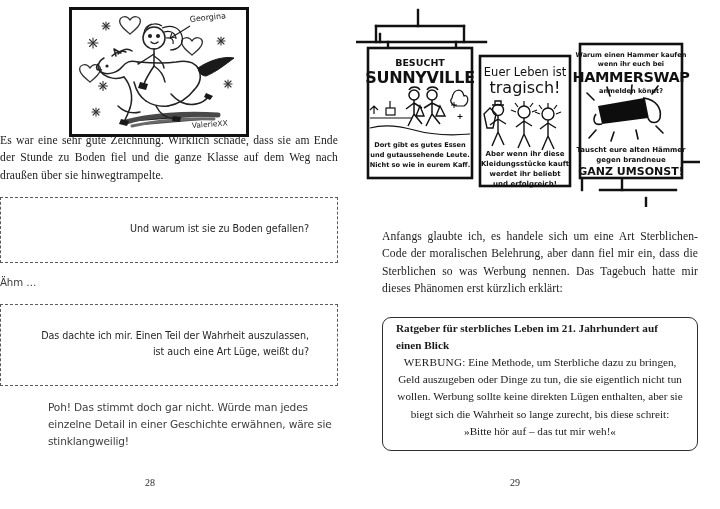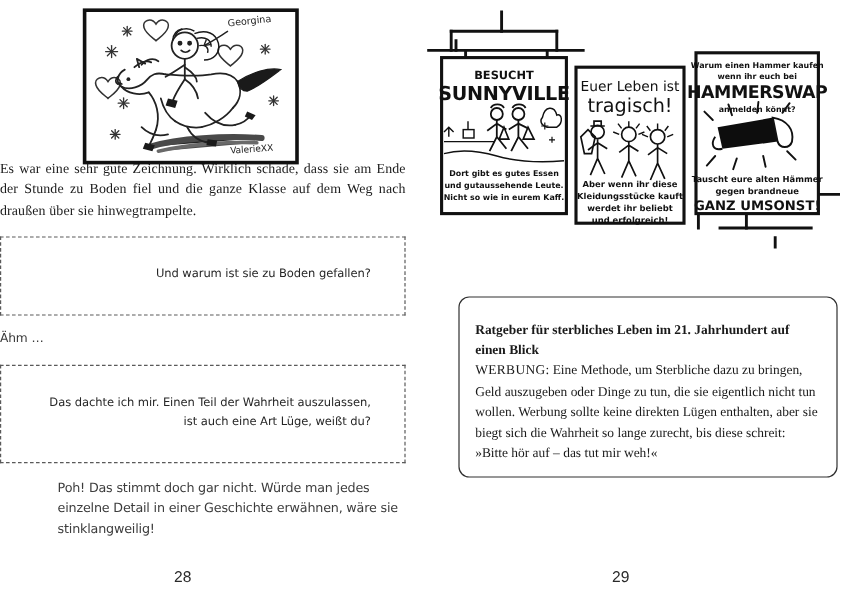--- a/index.html
+++ b/index.html
@@ -66,45 +66,45 @@
     line-height:16.5px;
     color:#262626;
     letter-spacing:-.05px;
     text-align:right;
   }
 
   
   .roundbox{
     border:1.3px solid #303030;
     border-radius:9px;
-    padding:19px 13px 10px 13px;
+    padding:2px 13px 10px 13px;
     box-sizing:border-box;
   }
   .roundbox .bx-title{
     font-family:"Liberation Serif", serif;
     font-weight:bold;
     font-size:11.2px;
     line-height:17.2px;
     margin:0 0 0 0;
   }
   .roundbox .bx-body{
     font-family:"Liberation Serif", serif;
     font-size:11.2px;
     line-height:17.2px;
     margin:0;
-    text-align:left;
+    text-align:center;
   }
   .smallcaps{font-variant:small-caps;letter-spacing:.3px;}
 
   
   .folio{
     position:absolute;
     bottom:21px;
-    font-family:Liberation Sans, sans-serif;
-    font-size:13px;
+    font-family:Liberation Serif, serif;
+    font-size:10px;
     color:#2a2a2a;
     margin-top:28px;
   }
   .folio-left{left:145px;}
   .folio-right{left:150px;}
 
   
   .illo{display:block;}
   .illo-horse{
     position:absolute;
@@ -383,20 +383,21 @@
           <path d="M280 128 l2 9"></path>
           <path d="M300 124 l7 7"></path>
         </g>
         <text x="275" y="150" text-anchor="middle" font-family="DejaVu Sans, sans-serif" font-size="7" font-weight="bold" fill="#111">Tauscht eure alten Hämmer</text>
         <text x="275" y="160" text-anchor="middle" font-family="DejaVu Sans, sans-serif" font-size="7" font-weight="bold" fill="#111">gegen brandneue</text>
         <text x="275" y="173" text-anchor="middle" font-family="DejaVu Sans, sans-serif" font-size="11" font-weight="bold" fill="#111">GANZ UMSONST!</text>
       </g>
     </svg>
 
     <div style="position:absolute;left:22px;top:228px;width:316px;">
+      <p class="para">Anfangs glaubte ich, es handele sich um eine Art Sterblichen-Code der moralischen Belehrung, aber dann fiel mir ein, dass die Sterblichen so was Werbung nennen. Das Tagebuch hatte mir dieses Phänomen erst kürzlich erklärt:</p>
 
       <div class="roundbox" style="margin-top:19px;">
         <p class="bx-title">Ratgeber für sterbliches Leben im 21. Jahrhundert auf einen Blick</p>
         <p class="bx-body"><span class="smallcaps">WERBUNG</span><span>: Eine Methode, um Sterbliche dazu zu bringen, Geld auszugeben oder Dinge zu tun, die sie eigentlich nicht tun wollen. Werbung sollte keine direkten Lügen enthalten, aber sie biegt sich die Wahrheit so lange zurecht, bis diese schreit: »Bitte hör auf – das tut mir weh!«</span></p>
       </div>
     </div>
 
     <div class="folio folio-right">29</div>
   </div>
 </div>

